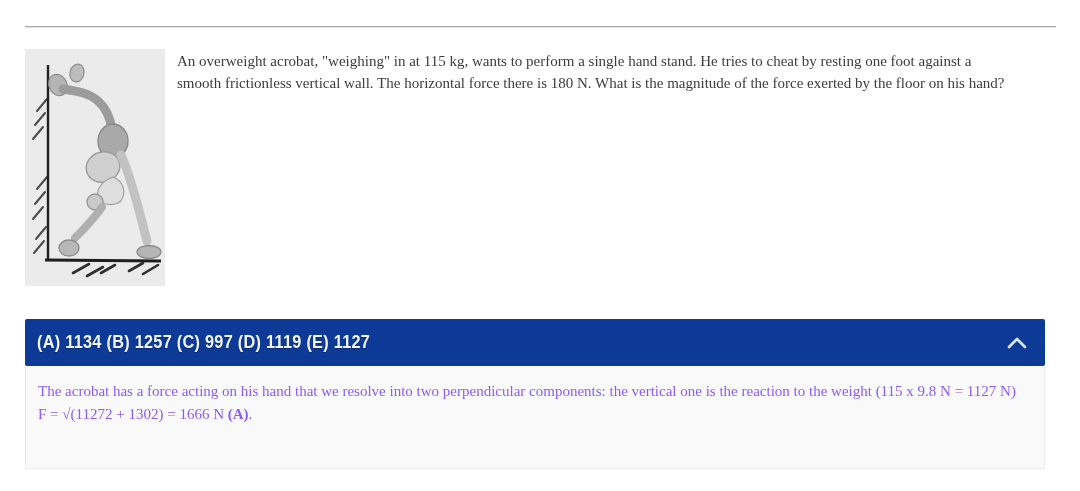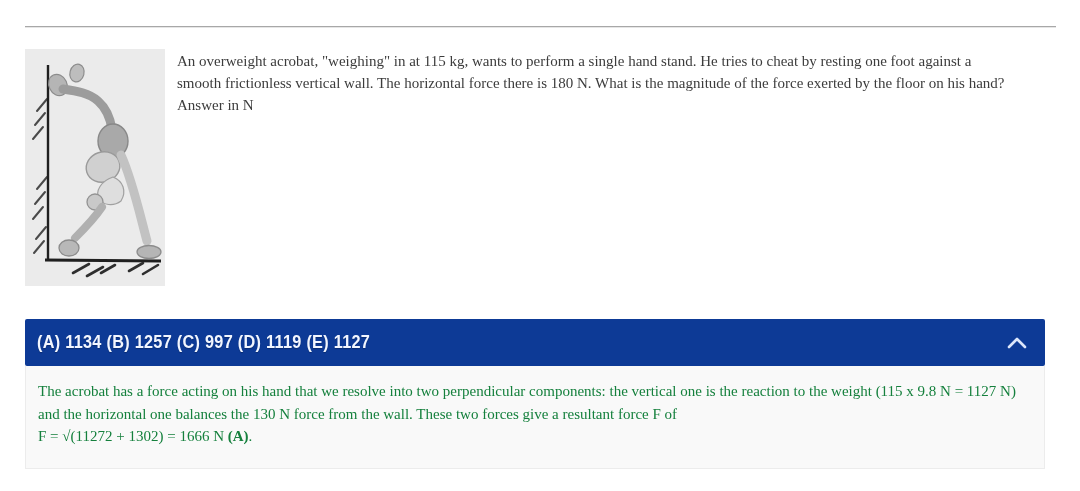--- a/index.html
+++ b/index.html
@@ -37,21 +37,21 @@
     color:#f2f6ff; transform:scaleX(0.93); transform-origin:left center;
     white-space:nowrap; text-shadow:0 1px 1px rgba(0,0,0,0.25);
   }
   .chevron { width:20px; height:12px; flex:0 0 auto; }
 
   .explanation {
     width:1020px; min-height:103px;
     background:#f9f9f9;
     border:1px solid #ececec; border-top:none;
     padding:14px 12px 16px;
-    font-size:15px; line-height:22.5px; color:#15803d;
+    font-size:15px; line-height:22.5px; color:#8b5cf6;
   }
   .explanation .formula-line strong { font-weight:bold; }
 </style>
 </head>
 <body>
 
 <div class="container">
 
   <div class="top-divider"></div>
 
@@ -95,30 +95,28 @@
           <ellipse cx="44" cy="199" rx="10" ry="8" fill="#b8b8b8" stroke="#8c8c8c" stroke-width="1.3"></ellipse>
           <path d="M96,106 C107,130 114,162 122,192" fill="none" stroke="#c2c2c2" stroke-width="9" stroke-linecap="round"></path>
           <ellipse cx="124" cy="203" rx="12" ry="6.5" fill="#b5b5b5" stroke="#8c8c8c" stroke-width="1.3"></ellipse>
         </g>
       </svg>
     </div>
 
     <div class="question-text">
       <div>An overweight acrobat, "weighing" in at 115 kg, wants to perform a single hand stand. He tries to cheat by resting one foot against a</div>
       <div>smooth frictionless vertical wall. The horizontal force there is 180 N. What is the magnitude of the force exerted by the floor on his hand?</div>
-      <div>Answer in N</div>
     </div>
   </div>
 
   <div class="answer-bar">
     <div class="answer-choices">(A) 1134 (B) 1257 (C) 997 (D) 1119 (E) 1127</div>
     <svg class="chevron" viewBox="0 0 20 12">
       <polyline points="2,10 10,2 18,10" fill="none" stroke="#dce6fb" stroke-width="2.6" stroke-linecap="round" stroke-linejoin="round"></polyline>
     </svg>
   </div>
 
   <div class="explanation">
     <div>The acrobat has a force acting on his hand that we resolve into two perpendicular components: the vertical one is the reaction to the weight (115 x 9.8 N = 1127 N)</div>
-    <div>and the horizontal one balances the 130 N force from the wall. These two forces give a resultant force F of</div>
     <div class="formula-line"><span>F = √(11272 + 1302) = 1666 N </span><strong>(A)</strong><span>.</span></div>
   </div>
 
 </div>
 
 </body></html>

